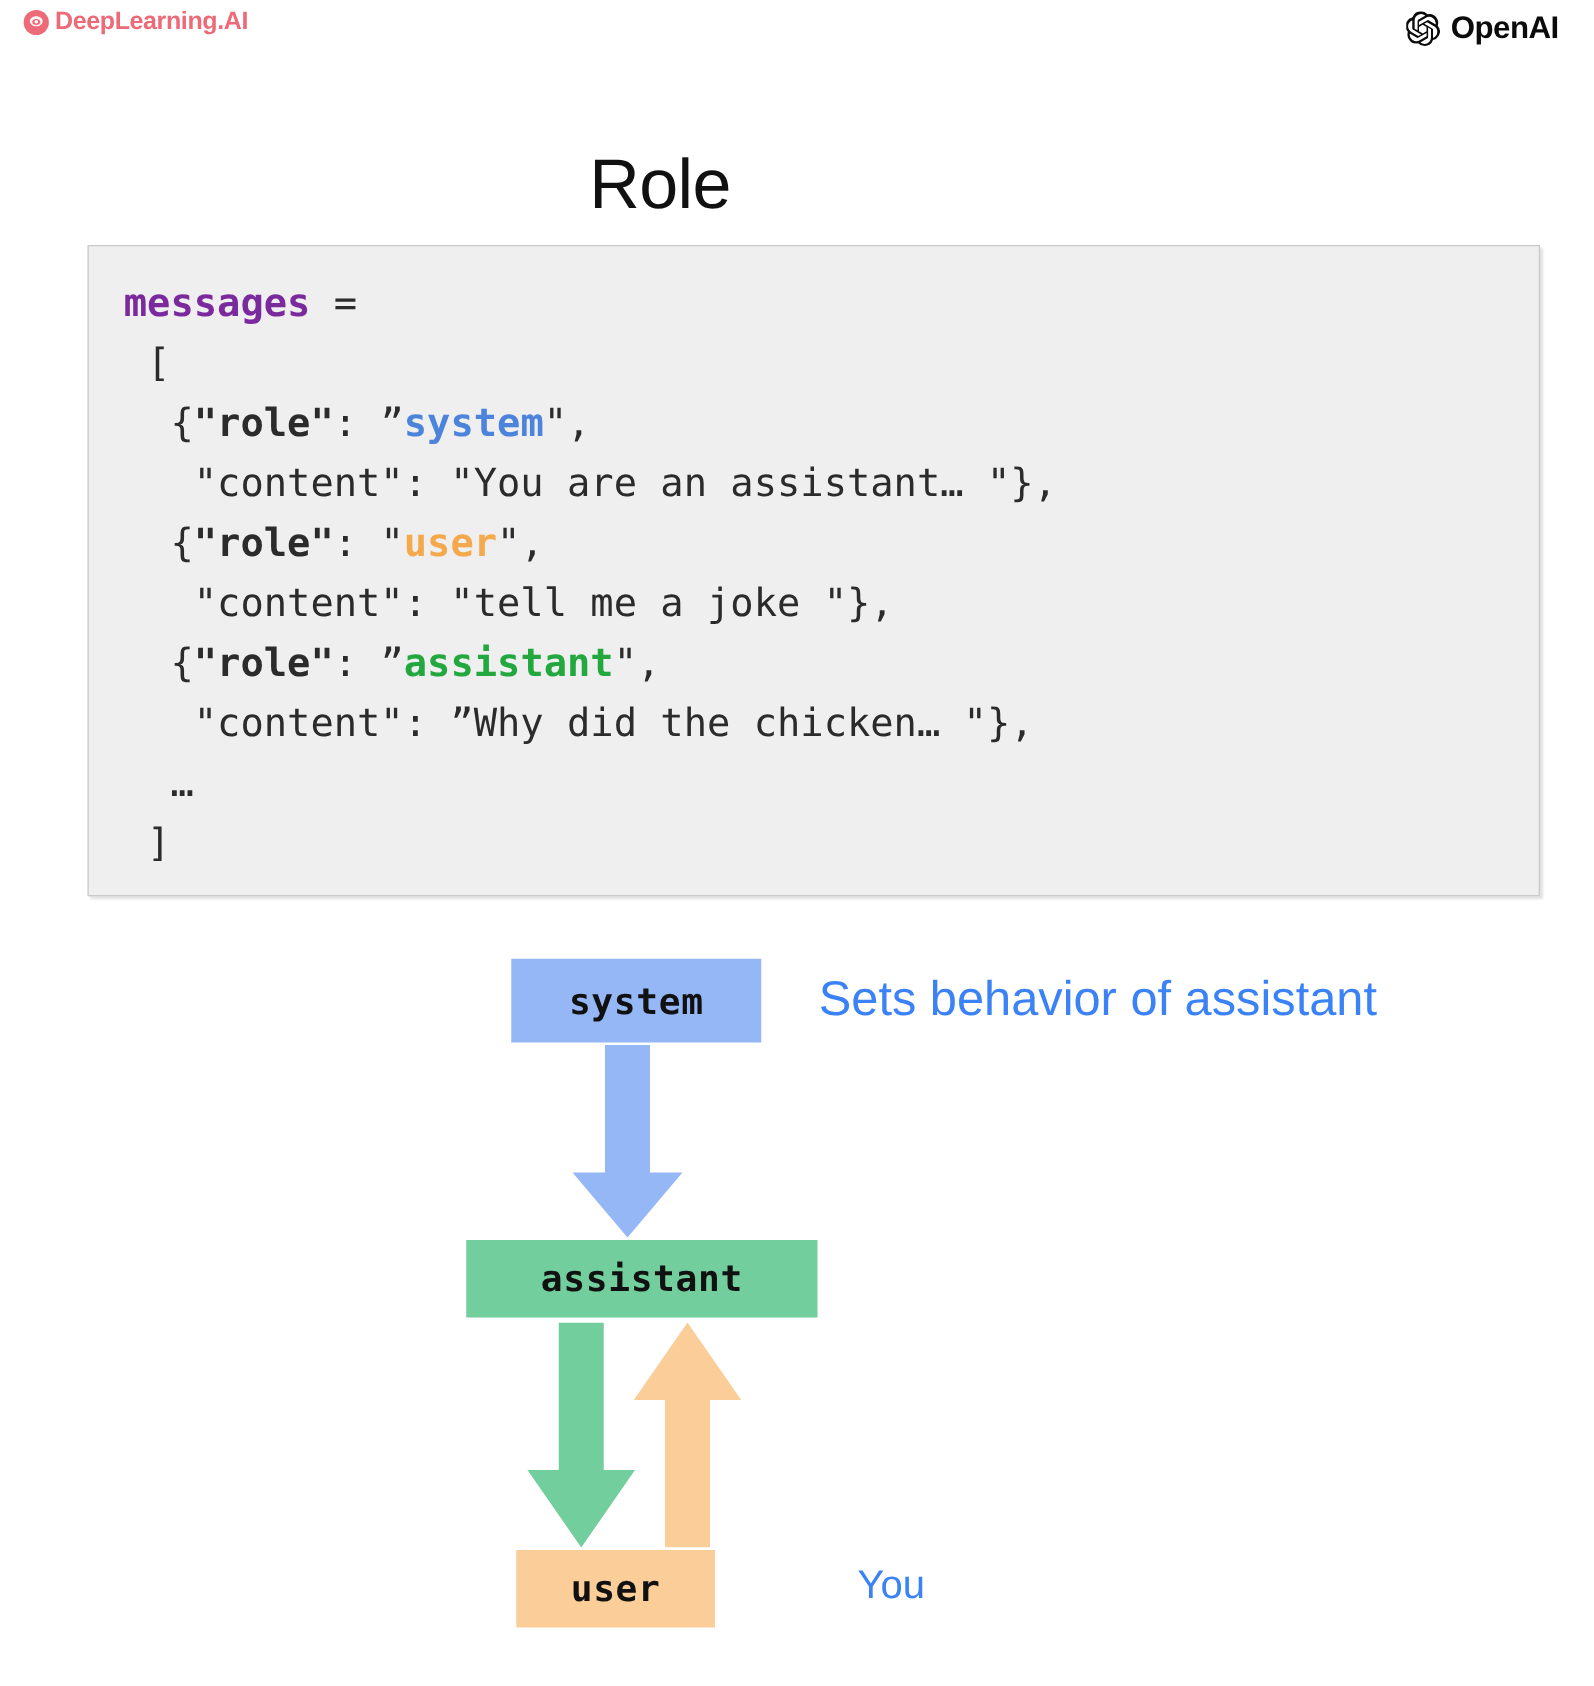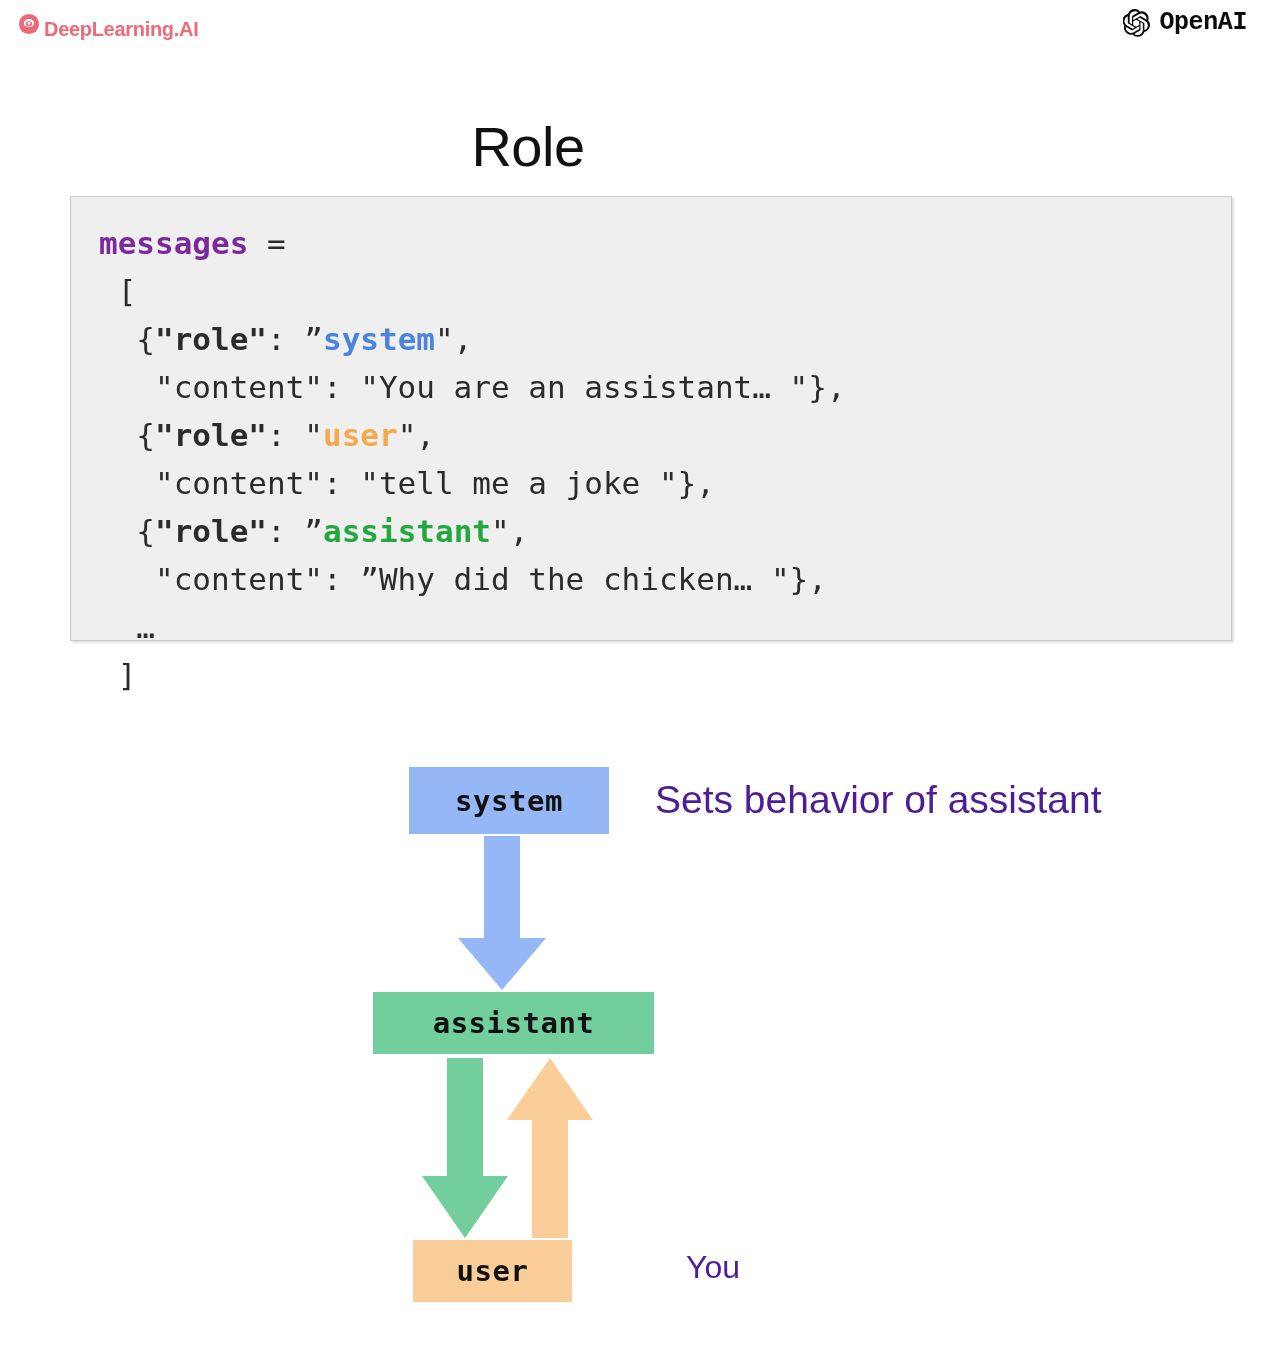--- a/index.html
+++ b/index.html
@@ -28,38 +28,37 @@
     width: 22px;
     height: 22px;
     flex: 0 0 22px;
   }
   .logo-dl .wordmark {
     font-family: "Liberation Sans", sans-serif;
     font-size: 20px;
     font-weight: 600;
     letter-spacing: -0.3px;
     color: #ED6A78;
-    margin-top: 12px;
   }
 
   .logo-oai {
     position: absolute;
     right: 28px;
     top: 8px;
     display: flex;
     align-items: center;
     gap: 8px;
   }
   .logo-oai .mark {
     width: 28px;
     height: 28px;
     flex: 0 0 28px;
   }
   .logo-oai .wordmark {
-    font-family: Liberation Mono, monospace;
+    font-family: Liberation Sans, sans-serif;
     font-size: 25px;
     font-weight: 700;
     letter-spacing: -0.4px;
     color: #0B0B0B;
   }
 
   
   .slide-title {
     position: absolute;
     left: 0;
@@ -73,21 +72,21 @@
     color: #111111;
     line-height: 1;
   }
 
   
   .code-box {
     position: absolute;
     left: 70px;
     top: 196px;
     width: 1162px;
-    height: 445px;
+    height: 521px;
     background: #EFEFEF;
     border: 1px solid #C9C9C9;
     box-sizing: border-box;
     box-shadow: 2px 2px 2px rgba(0,0,0,0.12);
   }
   .code-inner {
     padding: 22px 0 0 28px;
     font-family: "DejaVu Sans Mono", "Liberation Mono", monospace;
     font-size: 31px;
     line-height: 48px;
@@ -117,21 +116,21 @@
     letter-spacing: 0.5px;
   }
   .node-system    { left: 409px; top: 767px;  width: 200px; height: 67px;  background: #96B7F5; }
   .node-assistant { left: 373px; top: 992px;  width: 281px; height: 62px;  background: #72CE9C; }
   .node-user      { left: 413px; top: 1240px; width: 159px; height: 62px;  background: #FBCE99; }
 
   .caption {
     position: absolute;
     font-family: "Liberation Sans", sans-serif;
     font-weight: 400;
-    color: #4c1d95;
+    color: #3b82f6;
     white-space: nowrap;
   }
   .cap-system    { left: 655px; top: 778px;  font-size: 39px; }
   .cap-assistant { left: 686px; top: 1000px; font-size: 39px; }
   .cap-user      { left: 686px; top: 1249px; font-size: 32px; }
 
   .arrow-svg { position: absolute; }
   .arrow-sys-asst  { left: 452px; top: 836px;  width: 100px; height: 154px; }
   .arrow-asst-user { left: 420px; top: 1058px; width: 90px;  height: 180px; }
   .arrow-user-asst { left: 505px; top: 1058px; width: 90px;  height: 180px; }

